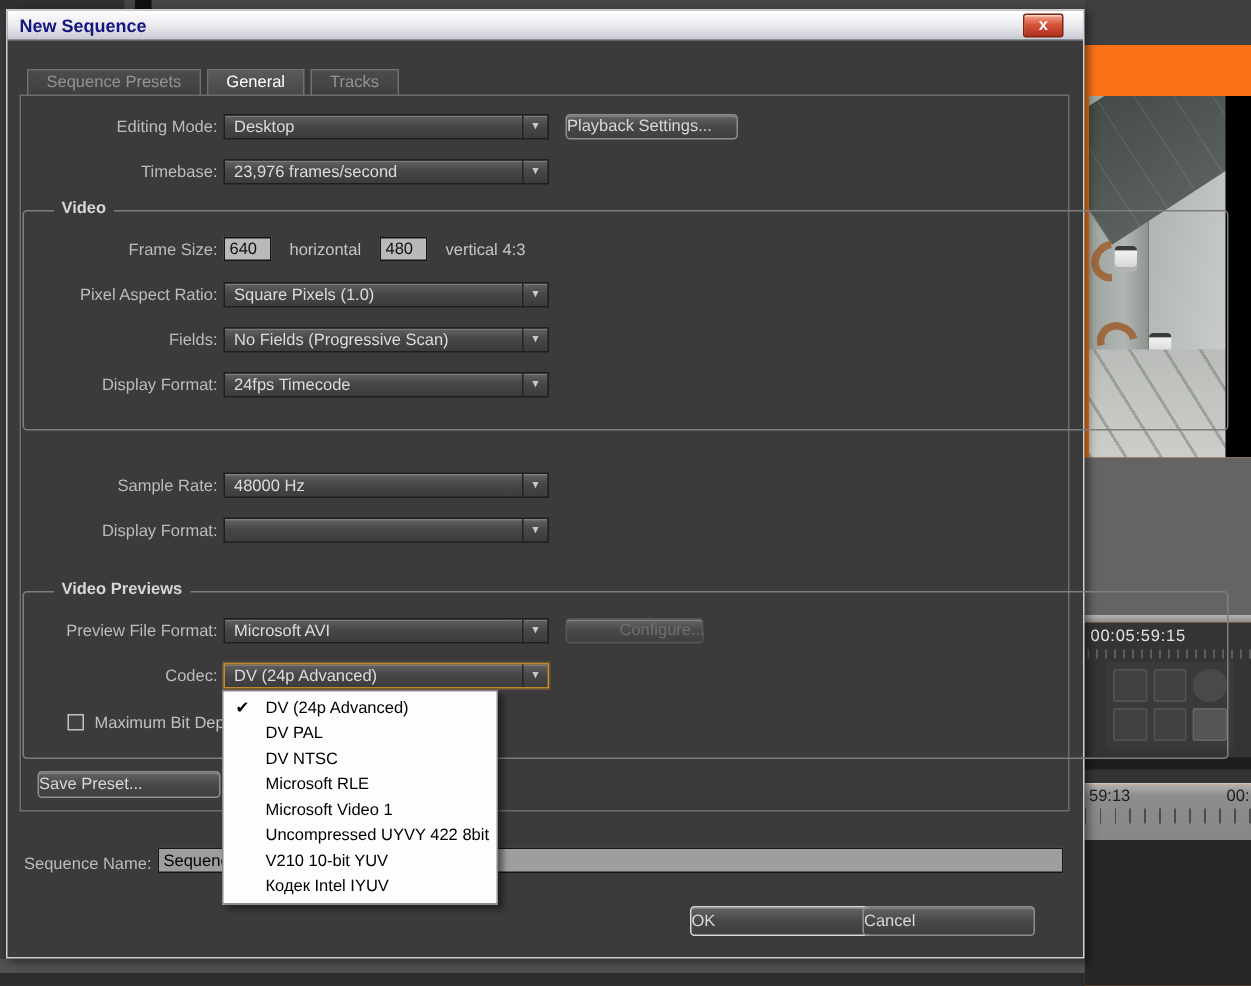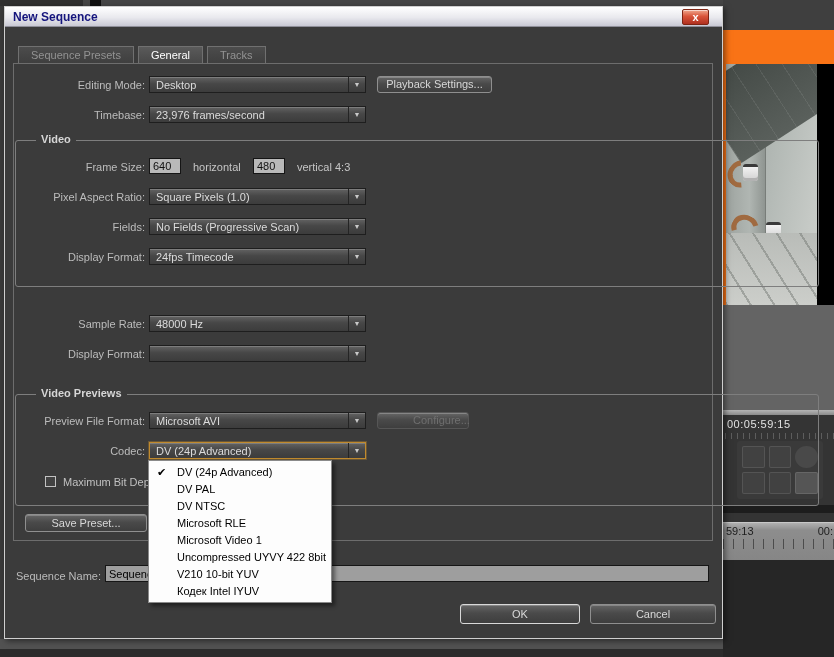--- a/index.html
+++ b/index.html
@@ -56,21 +56,21 @@
 
   .row { position:absolute; left:0; width:719px; height:17px; }
   .lbl { position:absolute; left:0; top:3px; width:140px; text-align:right; color:#bcbcbc; }
   .static-txt { position:absolute; top:3px; color:#c6c6c6; }
 
   .combo { position:absolute; left:144px; top:0; width:217px; height:17px; background:linear-gradient(#636363,#474747 45%,#3c3c3c); border:1px solid #1e1e1e; box-shadow:inset 0 1px 0 rgba(255,255,255,.18); color:#dcdcdc; }
   .combo.focused { border-color:#c08a2e; box-shadow:inset 0 1px 0 rgba(255,255,255,.18), 0 0 0 1px rgba(192,138,46,.35); }
   .combo-text { position:absolute; left:6px; top:2px; right:22px; white-space:nowrap; overflow:hidden; }
   .combo-arw { position:absolute; right:0; top:0; width:17px; height:15px; border-left:1px solid #242424; color:#c9c9c9; font-size:7px; text-align:center; line-height:15px; }
 
-  .btn { position:absolute; height:17px; background:linear-gradient(#666666,#4a4a4a 45%,#3e3e3e); border:1px solid #8f8f8f; border-radius:3px; color:#d8d8d8; text-align:center; line-height:15px; box-shadow:inset 0 1px 0 rgba(255,255,255,.22); }
+  .btn { position:absolute; height:17px; background:linear-gradient(#666666,#4a4a4a 45%,#3e3e3e); border:1px solid #8f8f8f; border-radius:3px; color:#d8d8d8; line-height:15px; box-shadow:inset 0 1px 0 rgba(255,255,255,.22); }
   .btn.disabled { color:#6f6f6f; border-color:#565656; }
   .btn.big { height:20px; line-height:18px; }
   .btn.default { border-color:#d8d8d8; }
 
   .numfield { position:absolute; top:0; width:32px; height:16px; background:#b9b9b9; border:1px solid #151515; color:#111; padding:1px 3px; font-size:11px; font-family:"Liberation Sans",sans-serif; }
 
   .group { position:absolute; left:10px; width:804px; border:1px solid #7e7e7e; border-radius:3px;text-align:right; }
   .group-title { position:absolute; top:-8px; left:20px; background:#3b3b3b; padding:0 5px; font-weight:bold; color:#d6d6d6; }
 
   .checkbox { position:absolute; left:40px; top:3px; width:11px; height:11px; border:1px solid #c2c2c2; background:#424242; }
@@ -247,21 +247,21 @@
   </div>
 
   <div class="btn" style="left:20px; top:507px; width:122px; height:18px; line-height:16px;">Save Preset...</div>
 
   <div class="row" style="top:560px;">
     <span class="lbl" style="width:96px;">Sequence Name:</span>
   </div>
   <input class="seqname-input" value="Sequence 01" style="">
 
   <div class="btn big default" style="left:455px; top:597px; width:120px;">OK</div>
-  <div class="btn big" style="left:585px; top:597px; width:126px;">Cancel</div>
+  <div class="btn big" style="left:570px; top:597px; width:115px;">Cancel</div>
 
   <div class="popup">
     <div class="popup-item">
       <span class="popup-check">✔</span>
       <span>DV (24p Advanced)</span>
     </div>
     <div class="popup-item"><span>DV PAL</span></div>
     <div class="popup-item"><span>DV NTSC</span></div>
     <div class="popup-item"><span>Microsoft RLE</span></div>
     <div class="popup-item"><span>Microsoft Video 1</span></div>

